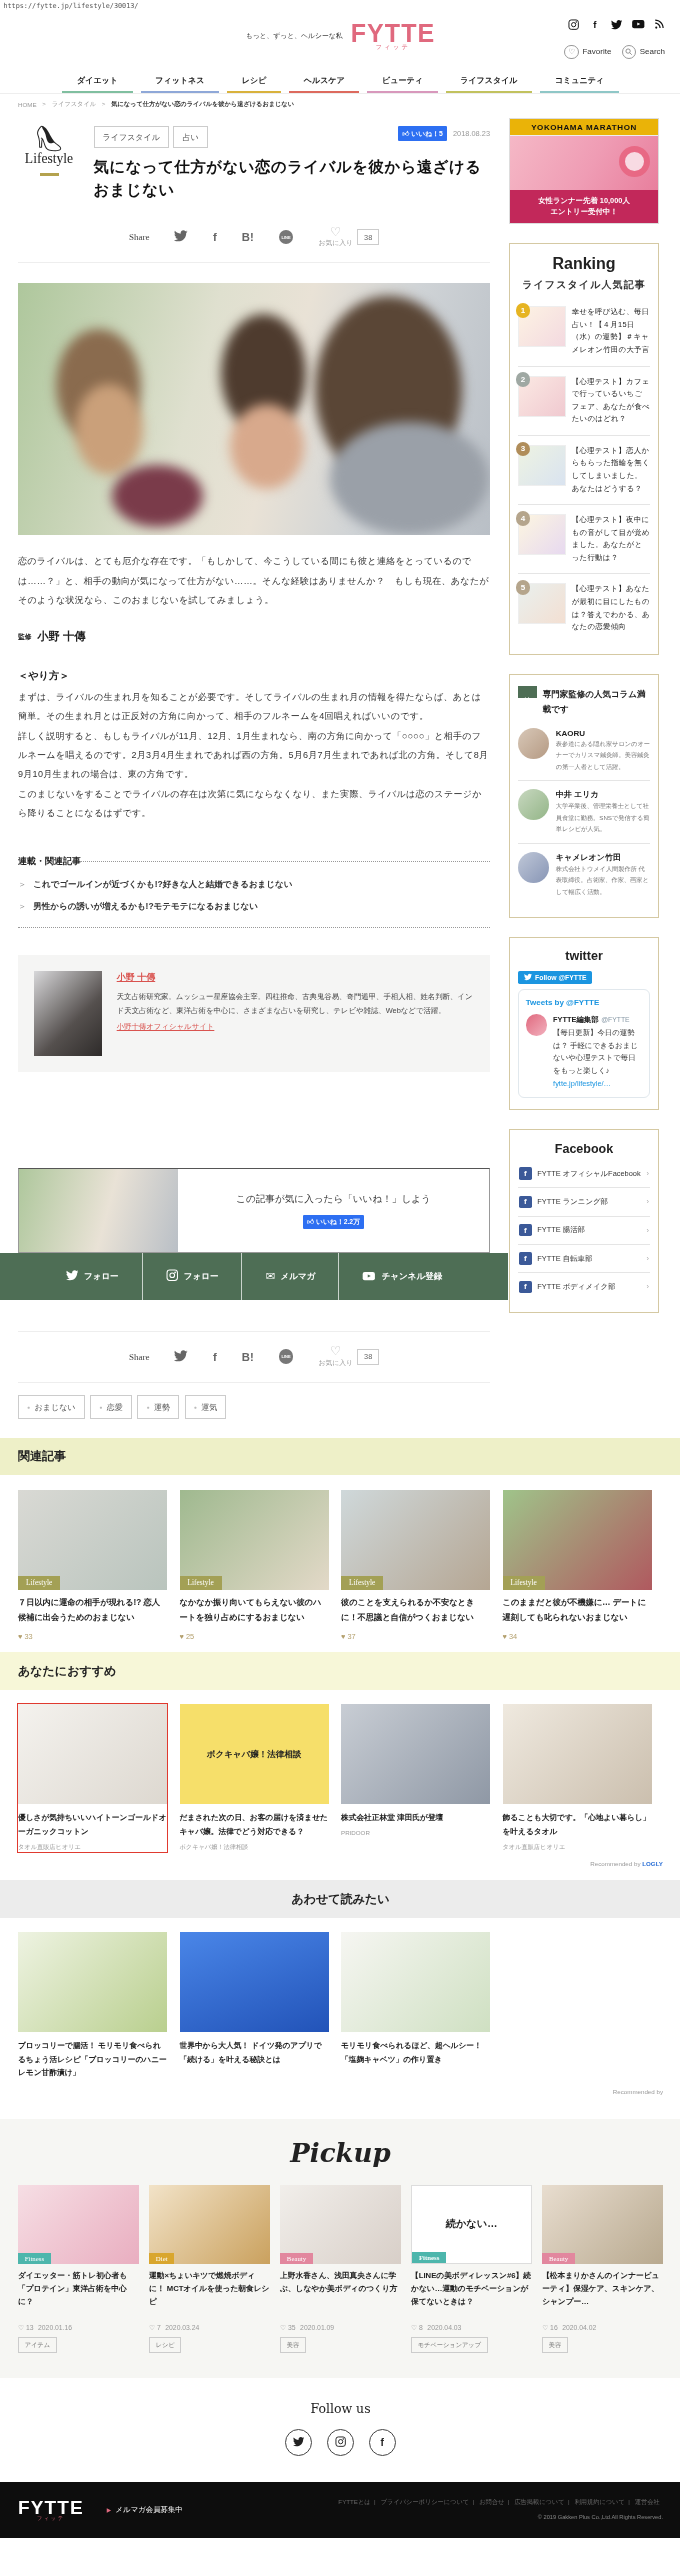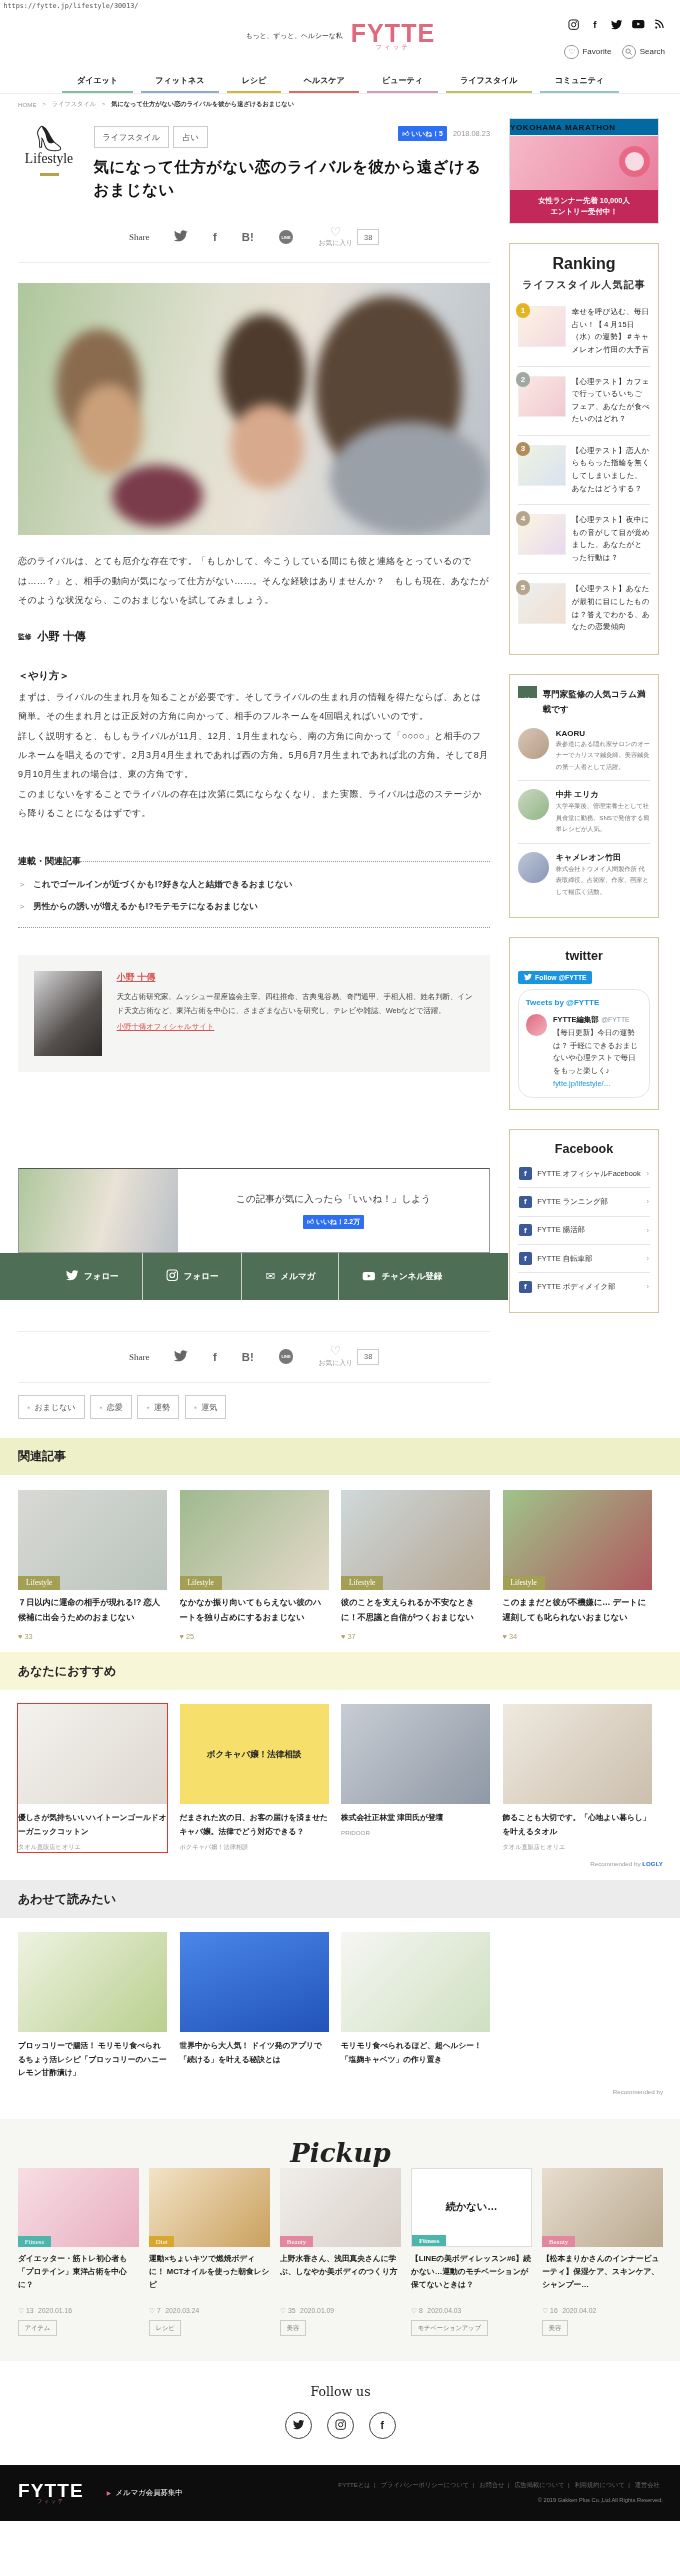--- a/index.html
+++ b/index.html
@@ -77,37 +77,37 @@
   .fitem+.fitem{border-left:0.6px solid rgba(255,255,255,.7);}
   .fitem .wicon{fill:#fff;color:#fff;font-size:11.3px;}
   .sharerow2{border-top:0.6px solid #eee;border-bottom:0.6px solid #eee;margin-top:31px;}
   .tagsrow{display:flex;gap:5.7px;padding:12.5px 0;}
   .htag{border:0.6px solid #ccc;padding:5.7px 8px;font-size:8px;color:#555;display:flex;align-items:center;gap:4.5px;}
   .htag .dot{color:#bbb;font-size:5.1px;}
   
   .band{margin:5.7px -18px 0;padding:10.2px 18px;font-size:12px;font-weight:bold;color:#222;}
   .band.green{background:#eef0c8;}
   .band.yellow{background:#f7f7d8;}
-  .band.gray{background:#ececec;}
+  .band.gray{background:#ececec;text-align:center;}
   .cards4{display:flex;gap:12.5px;padding:14.7px 0 5.7px;}
   .card{width:149px;position:relative;}
   .cardimg{height:100px;position:relative;}
   .lsbadge{position:absolute;left:0;bottom:0;background:#a3a055;color:#fff;font-size:7.4px;padding:2.3px 8px;font-family:"Liberation Serif","DejaVu Serif",serif;}
   .cardtitle{font-size:8.2px;font-weight:bold;line-height:1.75;color:#222;margin-top:6.8px;}
   .cardheart{color:#b4a06e;font-size:7.4px;margin-top:6.8px;}
   .adcard .cardtitle{font-weight:bold;font-size:7.7px;}
   .adsrc{font-size:6.2px;color:#999;margin-top:4.5px;}
   .redsel{outline:1.7px solid #e03a2f;outline-offset:-0.6px;}
   .recby{text-align:right;font-size:6.2px;color:#999;padding:2.3px 0 8px;}
   .recby b{color:#2a6fd6;}
   .comicimg{background:#f6df6a;display:flex;align-items:center;justify-content:center;font-weight:bold;color:#222;font-size:8.5px;text-align:center;line-height:1.5;}
   .comicimg2{background:#fff;border:0.6px solid #ddd;display:flex;align-items:center;justify-content:center;font-weight:bold;color:#222;font-size:10.2px;}
   
   .pickup{background:#f6f6f3;margin-top:16px;padding:19px 18px 25px;}
-  .pickhead{text-align:center;font-family:"DejaVu Serif","Liberation Serif",serif;font-style:italic;font-size:26px;color:#222;}
+  .pickhead{text-align:center;font-family:"DejaVu Serif","Liberation Serif",serif;font-style:italic;font-size:26px;color:#222;margin-bottom:17px;}
   .pcards{display:flex;gap:10.2px;}
   .pcard{width:121px;background:#f6f6f3;}
   .pimg{height:79px;position:relative;}
   .pbadge{position:absolute;left:0;bottom:0;color:#fff;font-size:6.8px;padding:1.7px 6.8px;font-family:"Liberation Serif","DejaVu Serif",serif;}
   .ptitle{font-size:7.7px;font-weight:bold;line-height:1.7;color:#222;margin-top:5.7px;min-height:50px;}
   .pmeta{display:flex;align-items:center;gap:4.5px;font-size:6.8px;color:#999;margin-top:4.5px;}
   .ptag{display:inline-block;border:0.6px solid #ccc;color:#777;font-size:6.2px;padding:2.3px 5.7px;margin-top:5.7px;}
   
   .followus{text-align:center;padding:23px 0 26px;background:#fff;}
   .fuhead{font-family:"DejaVu Serif","Liberation Serif",serif;font-size:12.5px;color:#222;margin-bottom:12.5px;}
@@ -116,42 +116,42 @@
   .footer{background:#0d0d0d;color:#fff;padding:14.7px 18px;display:flex;align-items:center;gap:23px;}
   .flogo{font-weight:bold;font-size:19px;letter-spacing:1.1px;line-height:.9;}
   .flogo small{display:block;font-size:5.1px;letter-spacing:1.7px;color:#e0697e;font-weight:normal;text-align:center;}
   .fnews{font-size:7.4px;color:#fff;display:flex;gap:4.5px;align-items:center;}
   .fnews .tri{color:#e0697e;font-size:5.7px;}
   .flinks{margin-left:auto;text-align:right;font-size:6.2px;color:#ddd;line-height:2;}
   .flinks span{margin:0 3.4px;color:#666;}
   .fcopy{font-size:5.7px;color:#888;margin-top:3.4px;}
   
   .sidead{border:0.6px solid #ddd;}
-  .sideadtop{background:#0369a1;color:#111;font-weight:bold;font-size:8px;padding:3.4px 0;letter-spacing:0.6px;border-bottom:0.6px solid #eee;}
+  .sideadtop{background:#eab308;color:#111;font-weight:bold;font-size:8px;text-align:center;padding:3.4px 0;letter-spacing:0.6px;border-bottom:0.6px solid #eee;}
   .sideadimg{height:54px;background:linear-gradient(120deg,#f5b8c6,#ef9cb4 55%,#e87f9d);position:relative;overflow:hidden;}
   .buoy{position:absolute;right:8px;top:10.2px;width:31px;height:31px;border-radius:50%;border:6.8px solid #e8637f;background:#fbe9ee;opacity:.85;}
   .sideadband{background:#c2285a;color:#fff;text-align:center;font-size:7.4px;font-weight:bold;padding:4.5px 0;line-height:1.6;}
   .sidebox{border:0.6px solid #d5c9a3;margin-top:19px;padding:11.3px 8px;background:#fff;}
   .sbhead{text-align:center;font-size:16px;font-weight:bold;color:#222;}
   .sbsub{text-align:center;font-size:10px;color:#333;letter-spacing:1.1px;margin-top:4.5px;font-weight:bold;}
   .rankitem{display:flex;gap:5.7px;padding:9px 0;border-bottom:0.6px solid #e5e5e5;position:relative;}
   .rankitem:last-child{border-bottom:0;}
   .rankthumb{width:48px;height:41px;flex:none;background:linear-gradient(135deg,#fdf3e3,#f3d9e0);border:0.6px solid #eee;}
   .rankbadge{position:absolute;left:-2.3px;top:5.7px;width:14.7px;height:14.7px;border-radius:50%;color:#fff;font-size:8px;font-weight:bold;display:flex;align-items:center;justify-content:center;}
   .ranktitle{font-size:7.4px;line-height:1.7;color:#222;letter-spacing:0.3px;}
   .serhead{display:flex;gap:5.7px;align-items:flex-start;margin-bottom:3.4px;}
   .serlabel{background:#4e6e55;color:#fff;font-size:7.4px;padding:3.4px 4.5px;writing-mode:vertical-rl;letter-spacing:2.3px;flex:none;}
   .sertitle{font-size:8.5px;font-weight:bold;line-height:1.7;color:#222;padding-top:1.1px;}
   .serauthor{display:flex;gap:6.8px;padding:8px 0;border-bottom:0.6px solid #e5e5e5;}
   .serauthor:last-child{border-bottom:0;}
   .seravatar{width:31px;height:31px;border-radius:50%;flex:none;}
   .sername{font-size:8px;font-weight:bold;color:#222;}
   .serbio{font-size:6.2px;color:#777;line-height:1.7;margin-top:2.3px;}
   .twfollow{display:inline-flex;align-items:center;gap:3.4px;background:#1b95e0;color:#fff;font-size:6.8px;font-weight:bold;border-radius:1.7px;padding:2.3px 5.7px;margin:8px 0 5.7px;}
-  .twwidget{border:0.6px solid #e1e8ed;border-radius:14px;padding:6.8px;}
+  .twwidget{border:0.6px solid #e1e8ed;border-radius:6px;padding:6.8px;}
   .twtitle{color:#1b95e0;font-size:8px;font-weight:bold;}
   .tweet{display:flex;gap:5.7px;margin-top:6.8px;}
   .twavatar{width:21.6px;height:21.6px;border-radius:50%;background:linear-gradient(135deg,#e0697e,#f2b1be);flex:none;}
   .twname{font-size:7.4px;font-weight:bold;color:#222;}
   .twhandle{font-size:6.8px;color:#8899a6;font-weight:normal;}
   .twtext{font-size:7.4px;color:#333;line-height:1.7;margin-top:2.3px;}
   .twlink{color:#1b95e0;}
   .fbitem{display:flex;align-items:center;gap:5.7px;padding:7.4px 1.1px;border-bottom:0.6px solid #e5e5e5;font-size:7.4px;color:#333;}
   .fbitem:last-child{border-bottom:0;}
   .fbsq{width:12.5px;height:12.5px;background:#3b5998;color:#fff;font-weight:bold;display:flex;align-items:center;justify-content:center;border-radius:1.7px;font-size:8px;flex:none;}

